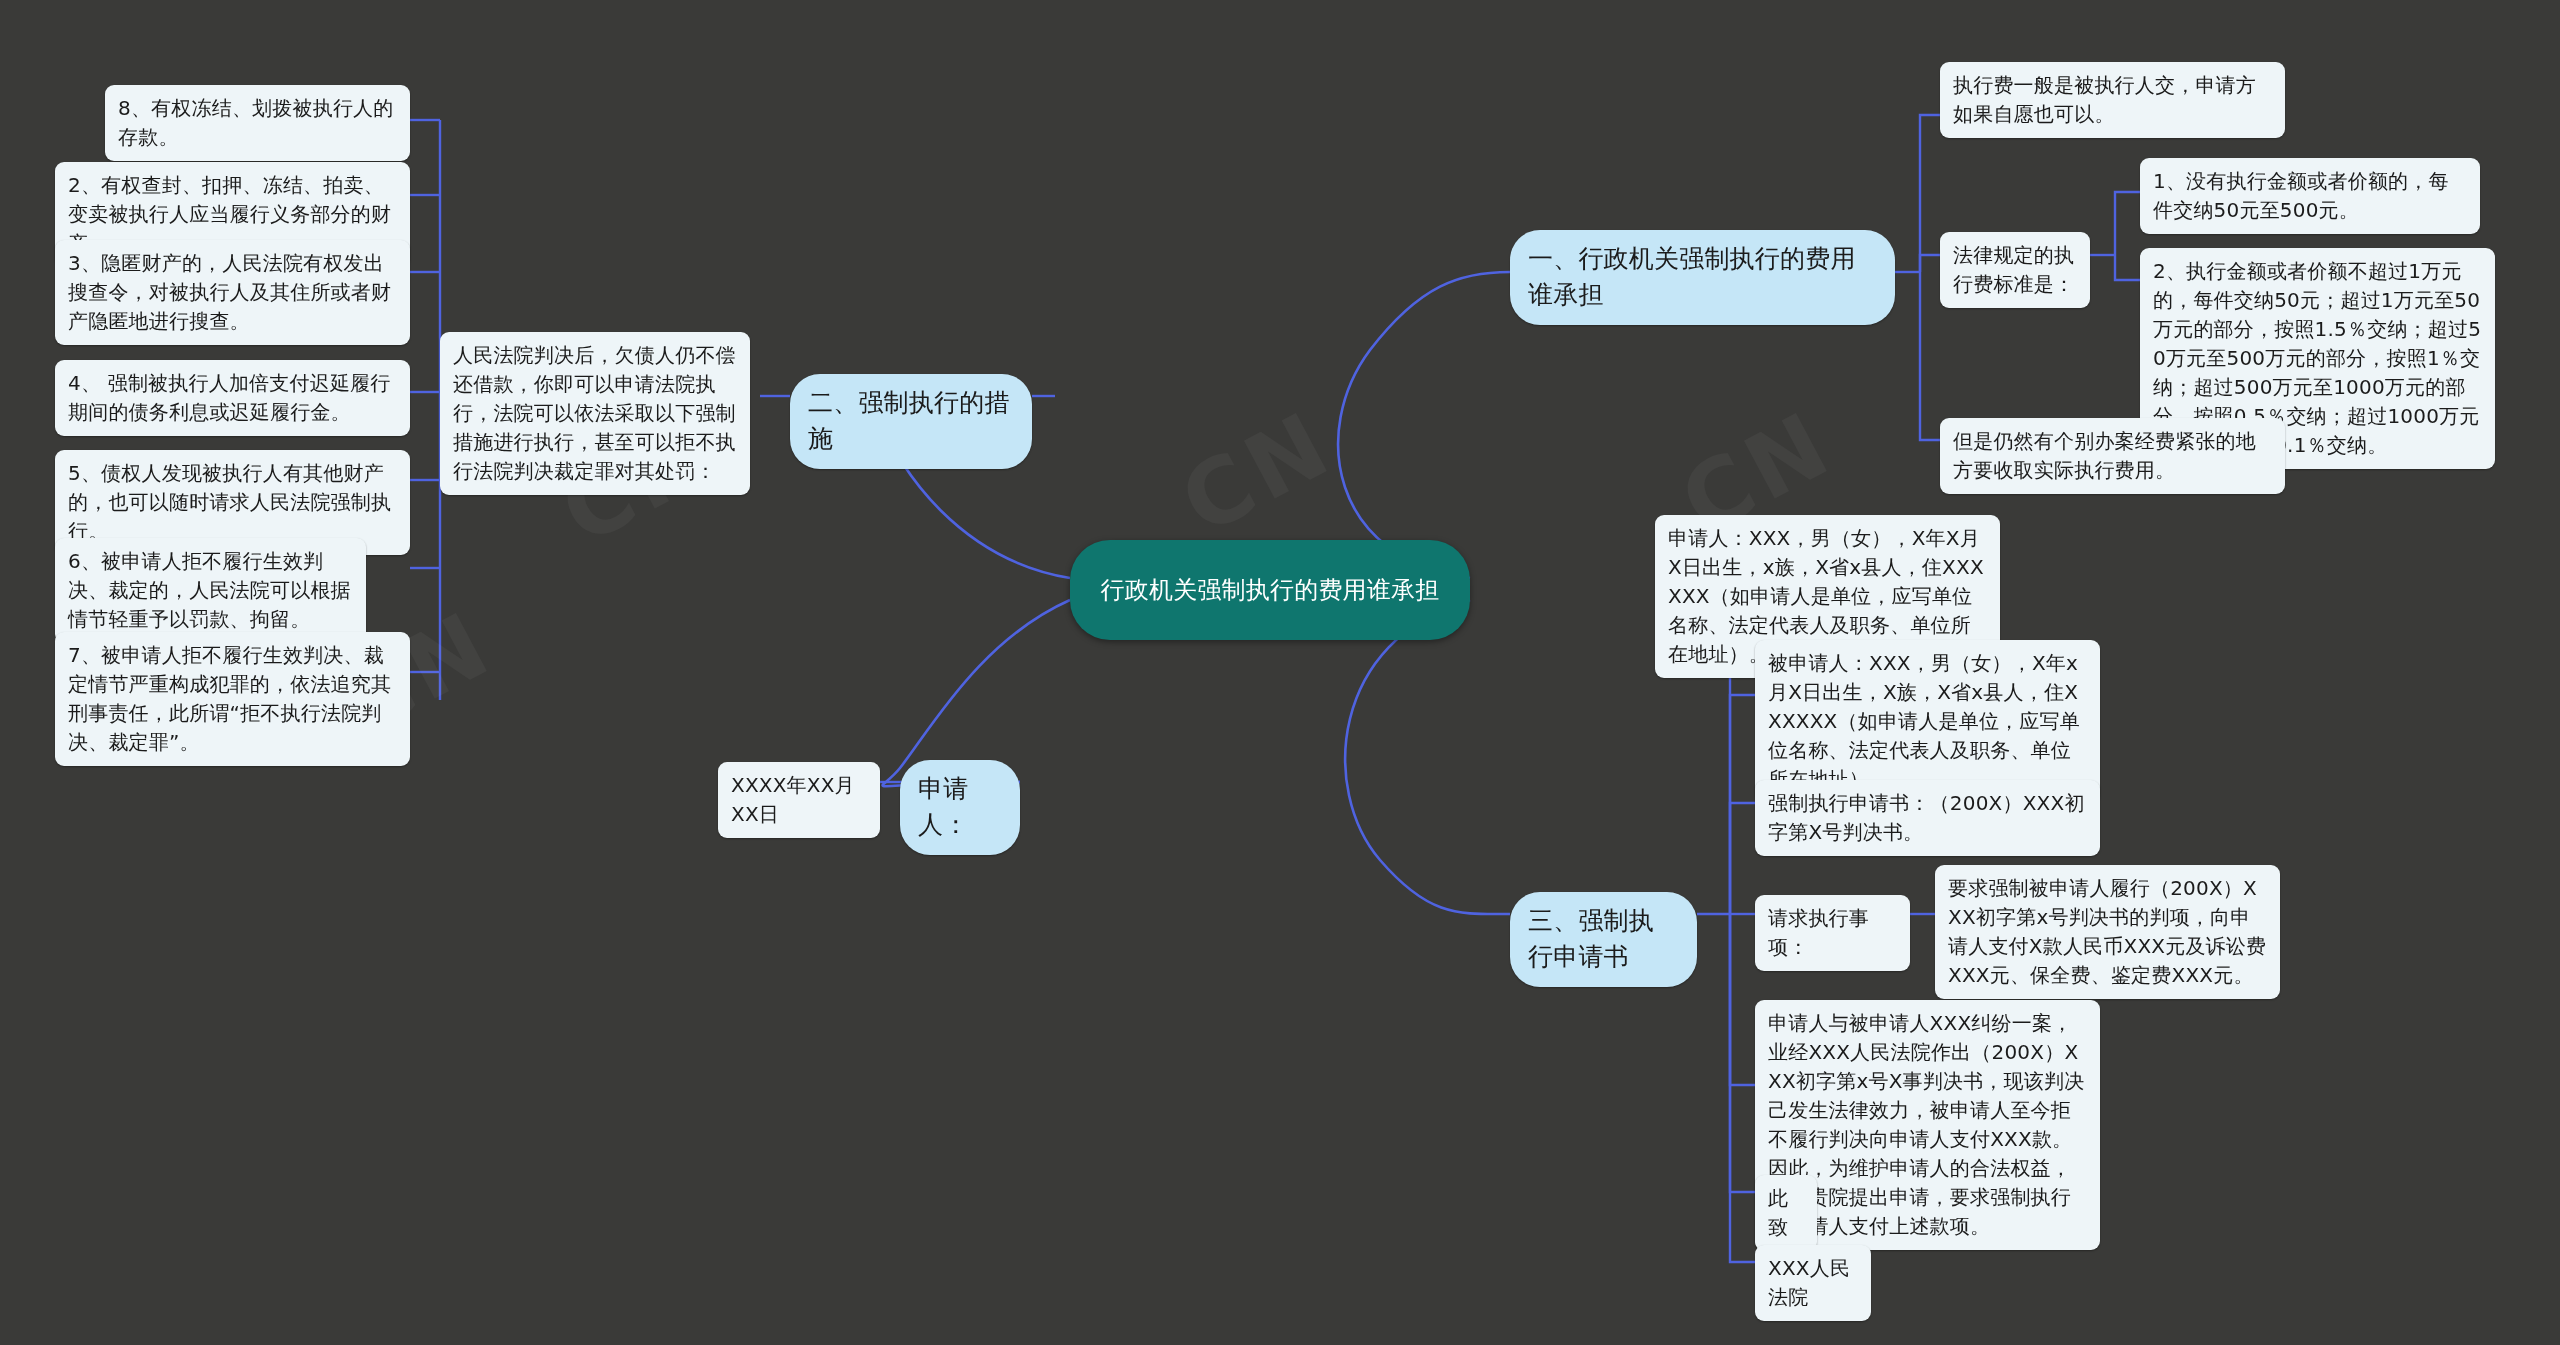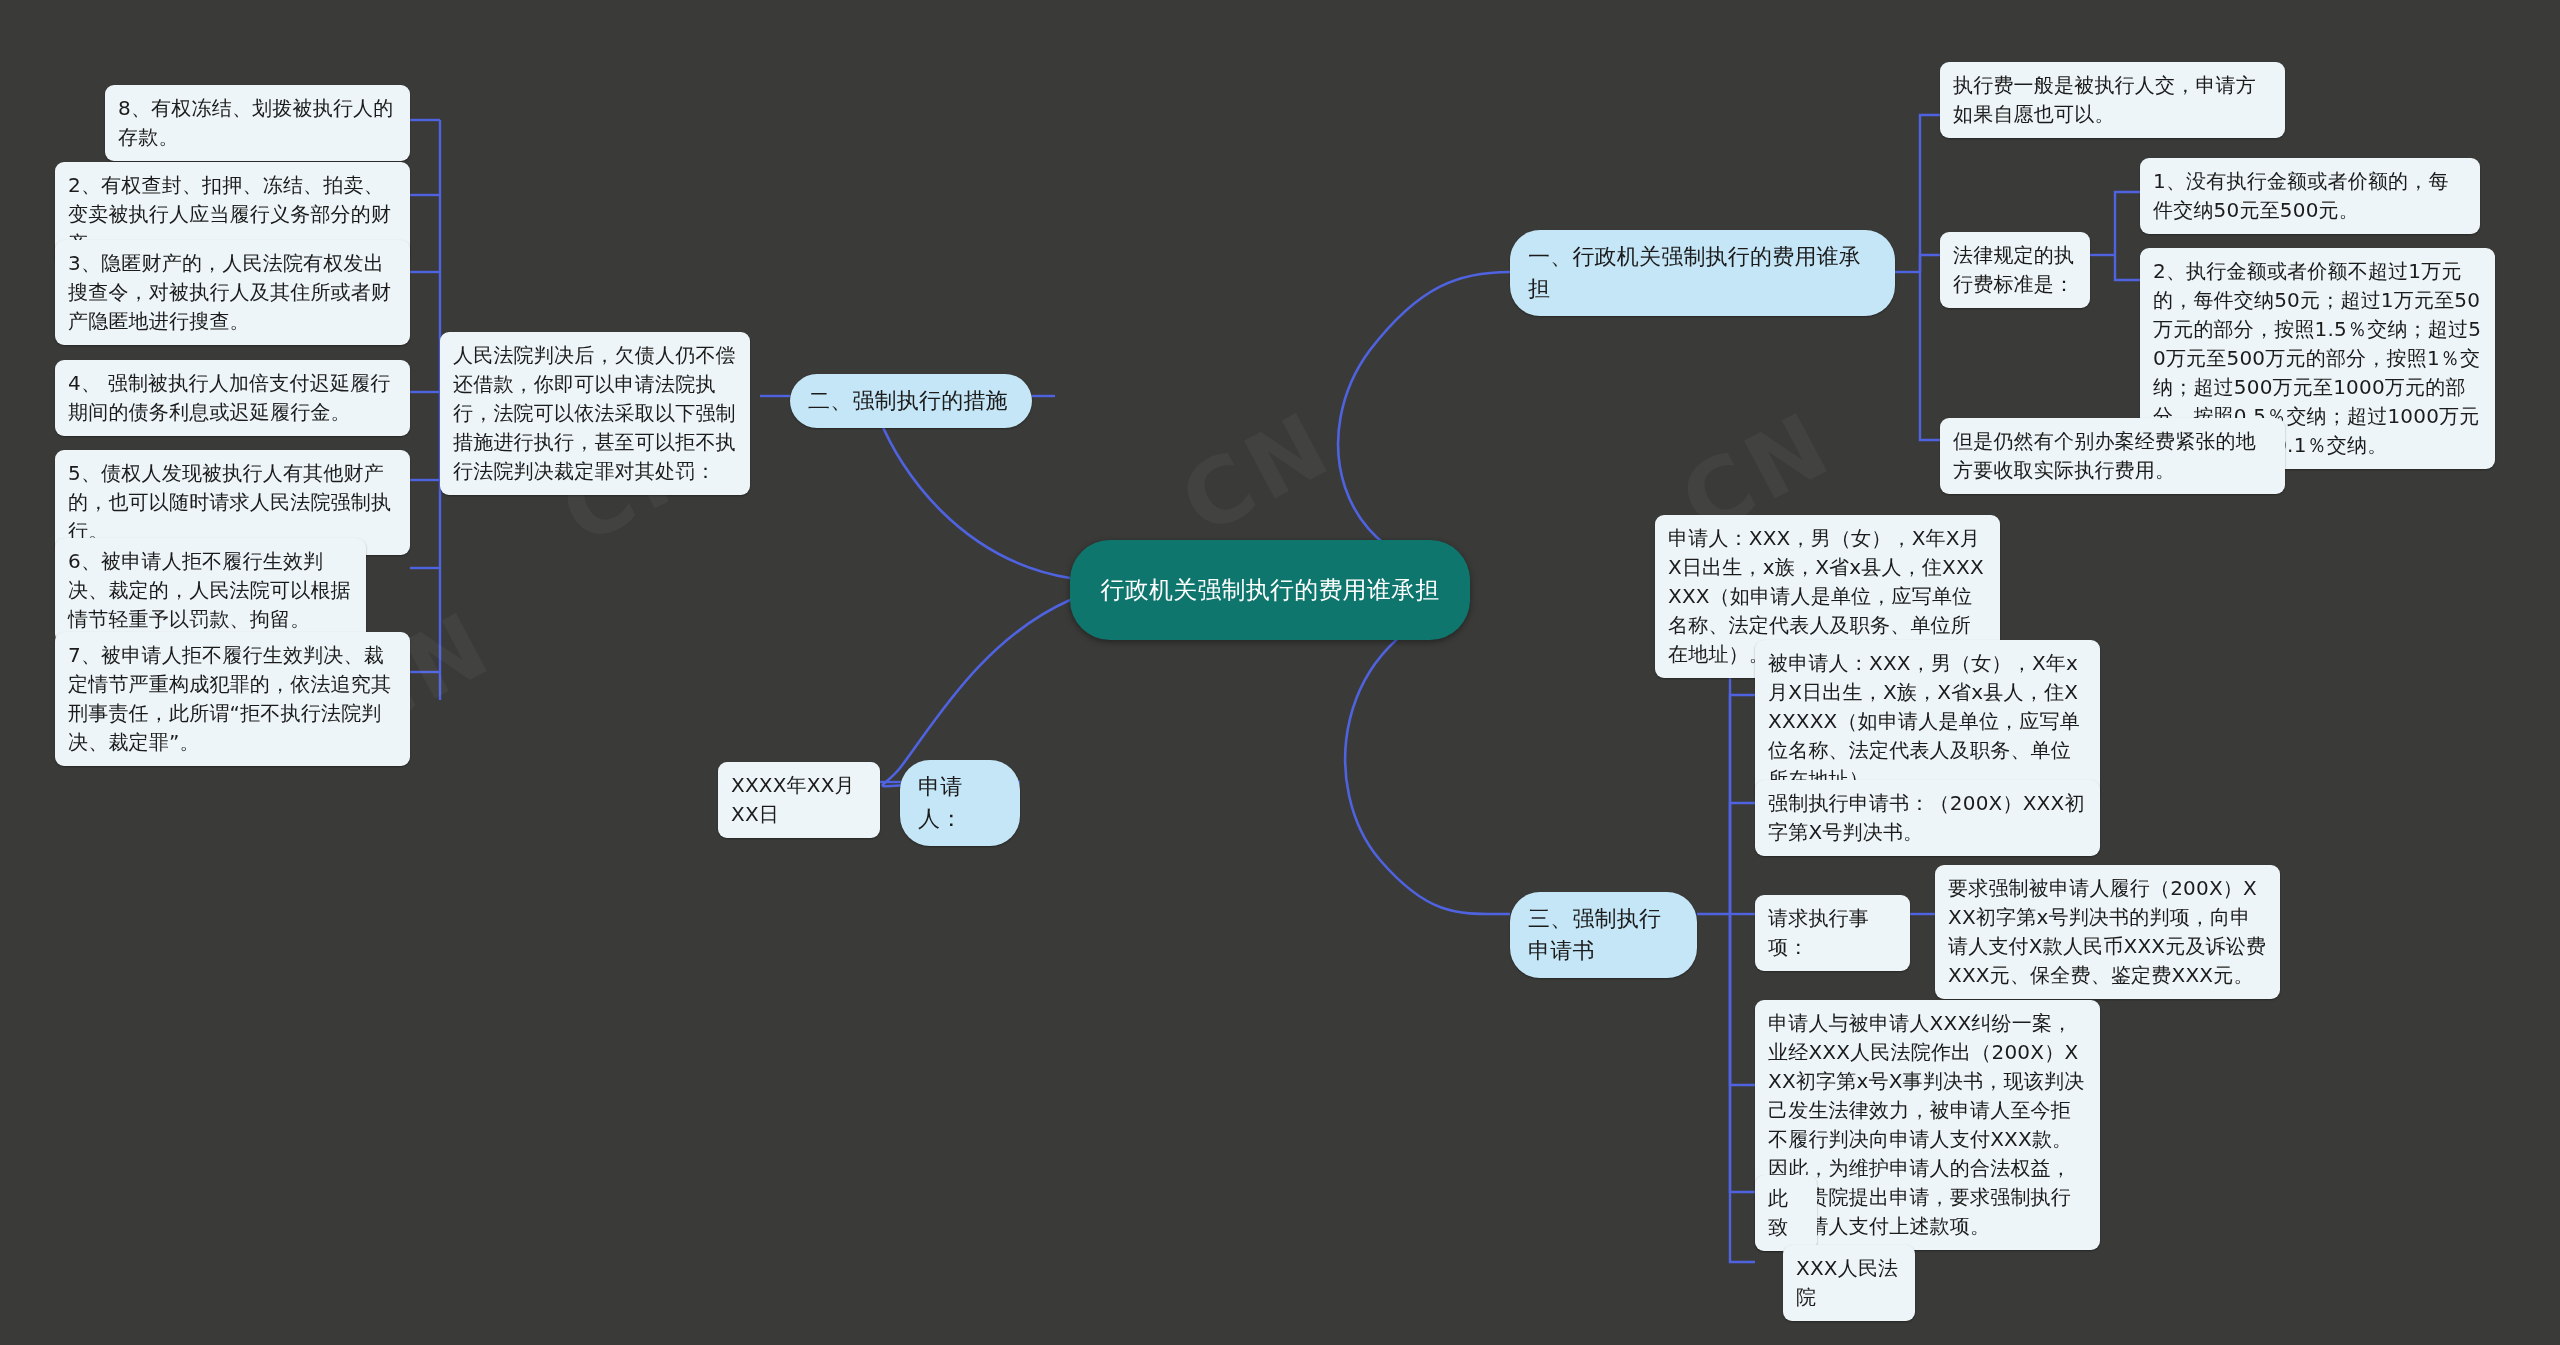--- a/index.html
+++ b/index.html
@@ -44,21 +44,21 @@
     border-radius: 40px;
     font-size: 24px;
     text-align: center;
     justify-content: center;
     line-height: 1.5;
     box-shadow: 0 2px 6px rgba(0,0,0,0.4);
   }
   .node.branch {
     background: #c5e6f7;
     border-radius: 30px;
-    font-size: 22px;
+    font-size: 25px;
     color: #1b1b1b;
     padding: 11px 18px;
   }
   .node.leafsmall {
     background: #f7f9fa;
     border-radius: 9px;
     font-size: 20px;
   }
   .node.tint {
     background: #eef5f8;
@@ -180,19 +180,19 @@
   <div class="node leafsmall tint" style="left:1755px; top:780px; width:345px;">强制执行申请书：（200X）XXX初字第X号判决书。</div>
 
   <div class="node leafsmall tint" style="left:1755px; top:895px; width:155px;">请求执行事项：</div>
 
   <div class="node leafsmall tint" style="left:1935px; top:865px; width:345px;">要求强制被申请人履行（200X）XXX初字第x号判决书的判项，向申请人支付X款人民币XXX元及诉讼费XXX元、保全费、鉴定费XXX元。</div>
 
   <div class="node leafsmall tint" style="left:1755px; top:1000px; width:345px;">申请人与被申请人XXX纠纷一案，业经XXX人民法院作出（200X）XXX初字第x号X事判决书，现该判决己发生法律效力，被申请人至今拒不履行判决向申请人支付XXX款。因此，为维护申请人的合法权益，特向贵院提出申请，要求强制执行被申请人支付上述款项。</div>
 
   <div class="node leafsmall tint" style="left:1755px; top:1175px; width:62px;">此致</div>
 
-  <div class="node leafsmall tint" style="left:1755px; top:1245px; width:132px;margin-left:28px;">XXX人民法院</div>
+  <div class="node leafsmall tint" style="left:1755px; top:1245px; width:116px;">XXX人民法院</div>
 
   <div class="node branch" style="left:900px; top:760px; width:120px;">申请人：</div>
 
   <div class="node leafsmall tint" style="left:718px; top:762px; width:162px;">XXXX年XX月XX日</div>
 
 </div>
 
 </body></html>

